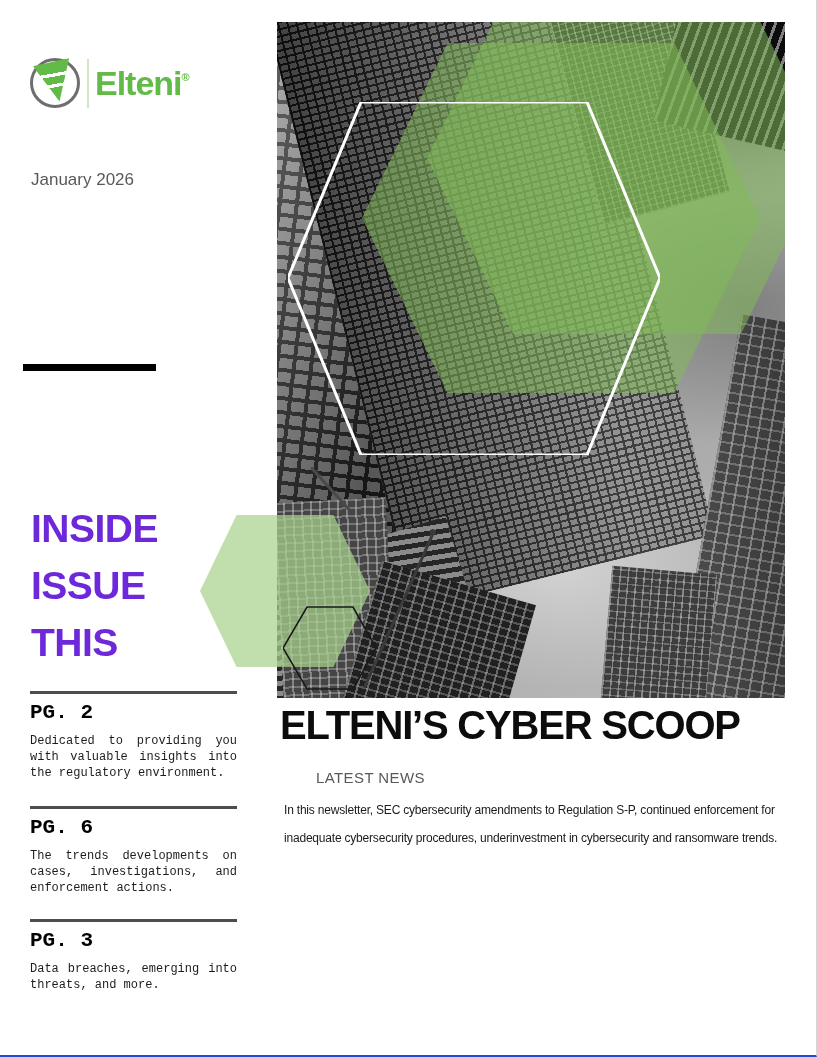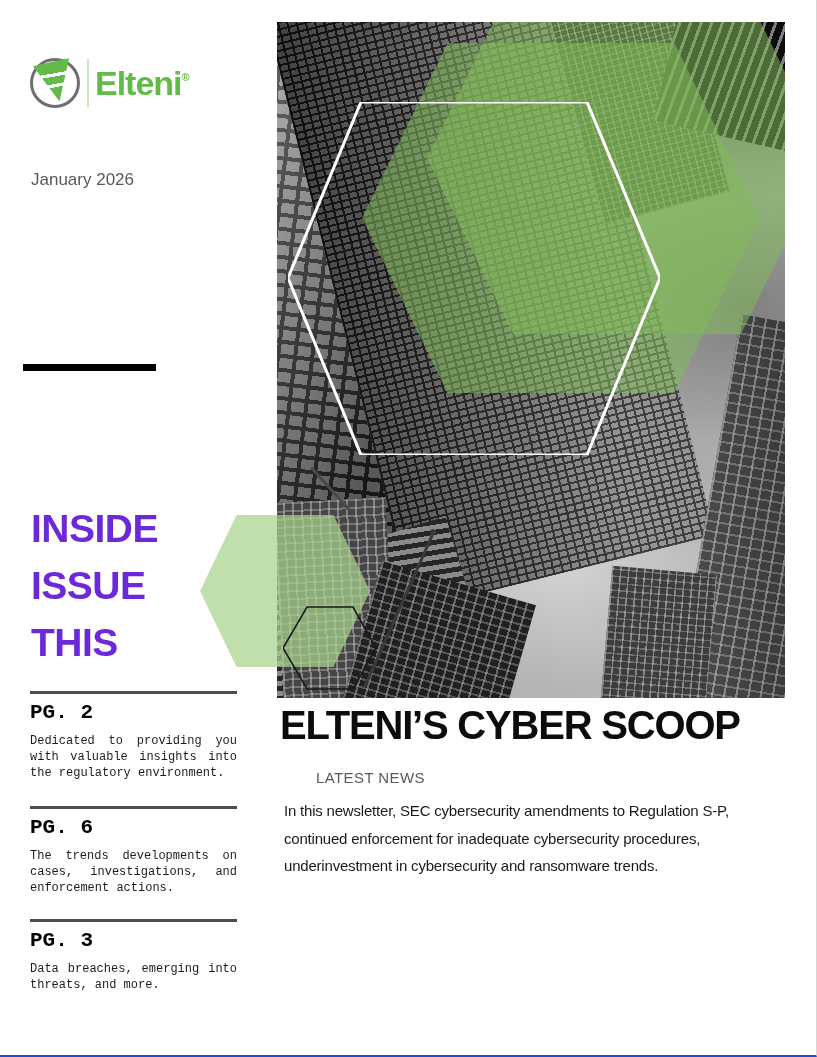--- a/index.html
+++ b/index.html
@@ -75,21 +75,21 @@
   .toc-heading{position:absolute;left:31px;top:500px;font-size:39px;font-weight:700;line-height:57px;
     color:#6d28d9;letter-spacing:-.5px;}
   .toc-item{position:absolute;left:30px;width:207px;font-family:Liberation Mono, monospace;}
   .toc-item.i1{top:691px;} .toc-item.i2{top:806px;} .toc-item.i3{top:919px;}
   .toc-divider{height:3px;background:#4d4d4d;}
   .toc-page{margin-top:7px;font-size:21px;font-weight:700;color:#000;}
   .toc-desc{margin-top:9px;font-size:12px;line-height:16px;text-align:justify;color:#1c1c1c;}
   
   .main-title{position:absolute;left:280px;top:703px;font-size:40px;font-weight:700;letter-spacing:-1.2px;color:#0c0c0c;}
   .kicker{position:absolute;left:290px;top:769px;font-size:15px;color:#595959;letter-spacing:.4px;margin-left:26px;}
-  .summary{position:absolute;left:284px;top:797px;width:512px;font-size:15px;letter-spacing:-.2px;
+  .summary{position:absolute;left:284px;top:797px;width:512px;font-size:12px;letter-spacing:-.2px;
     line-height:27.5px;color:#1a1a1a;}
 </style>
 </head>
 <body>
 
 <div class="page">
 
   <div class="logo">
     <div class="logo-circle"></div>
     <div class="logo-glyph"></div>

